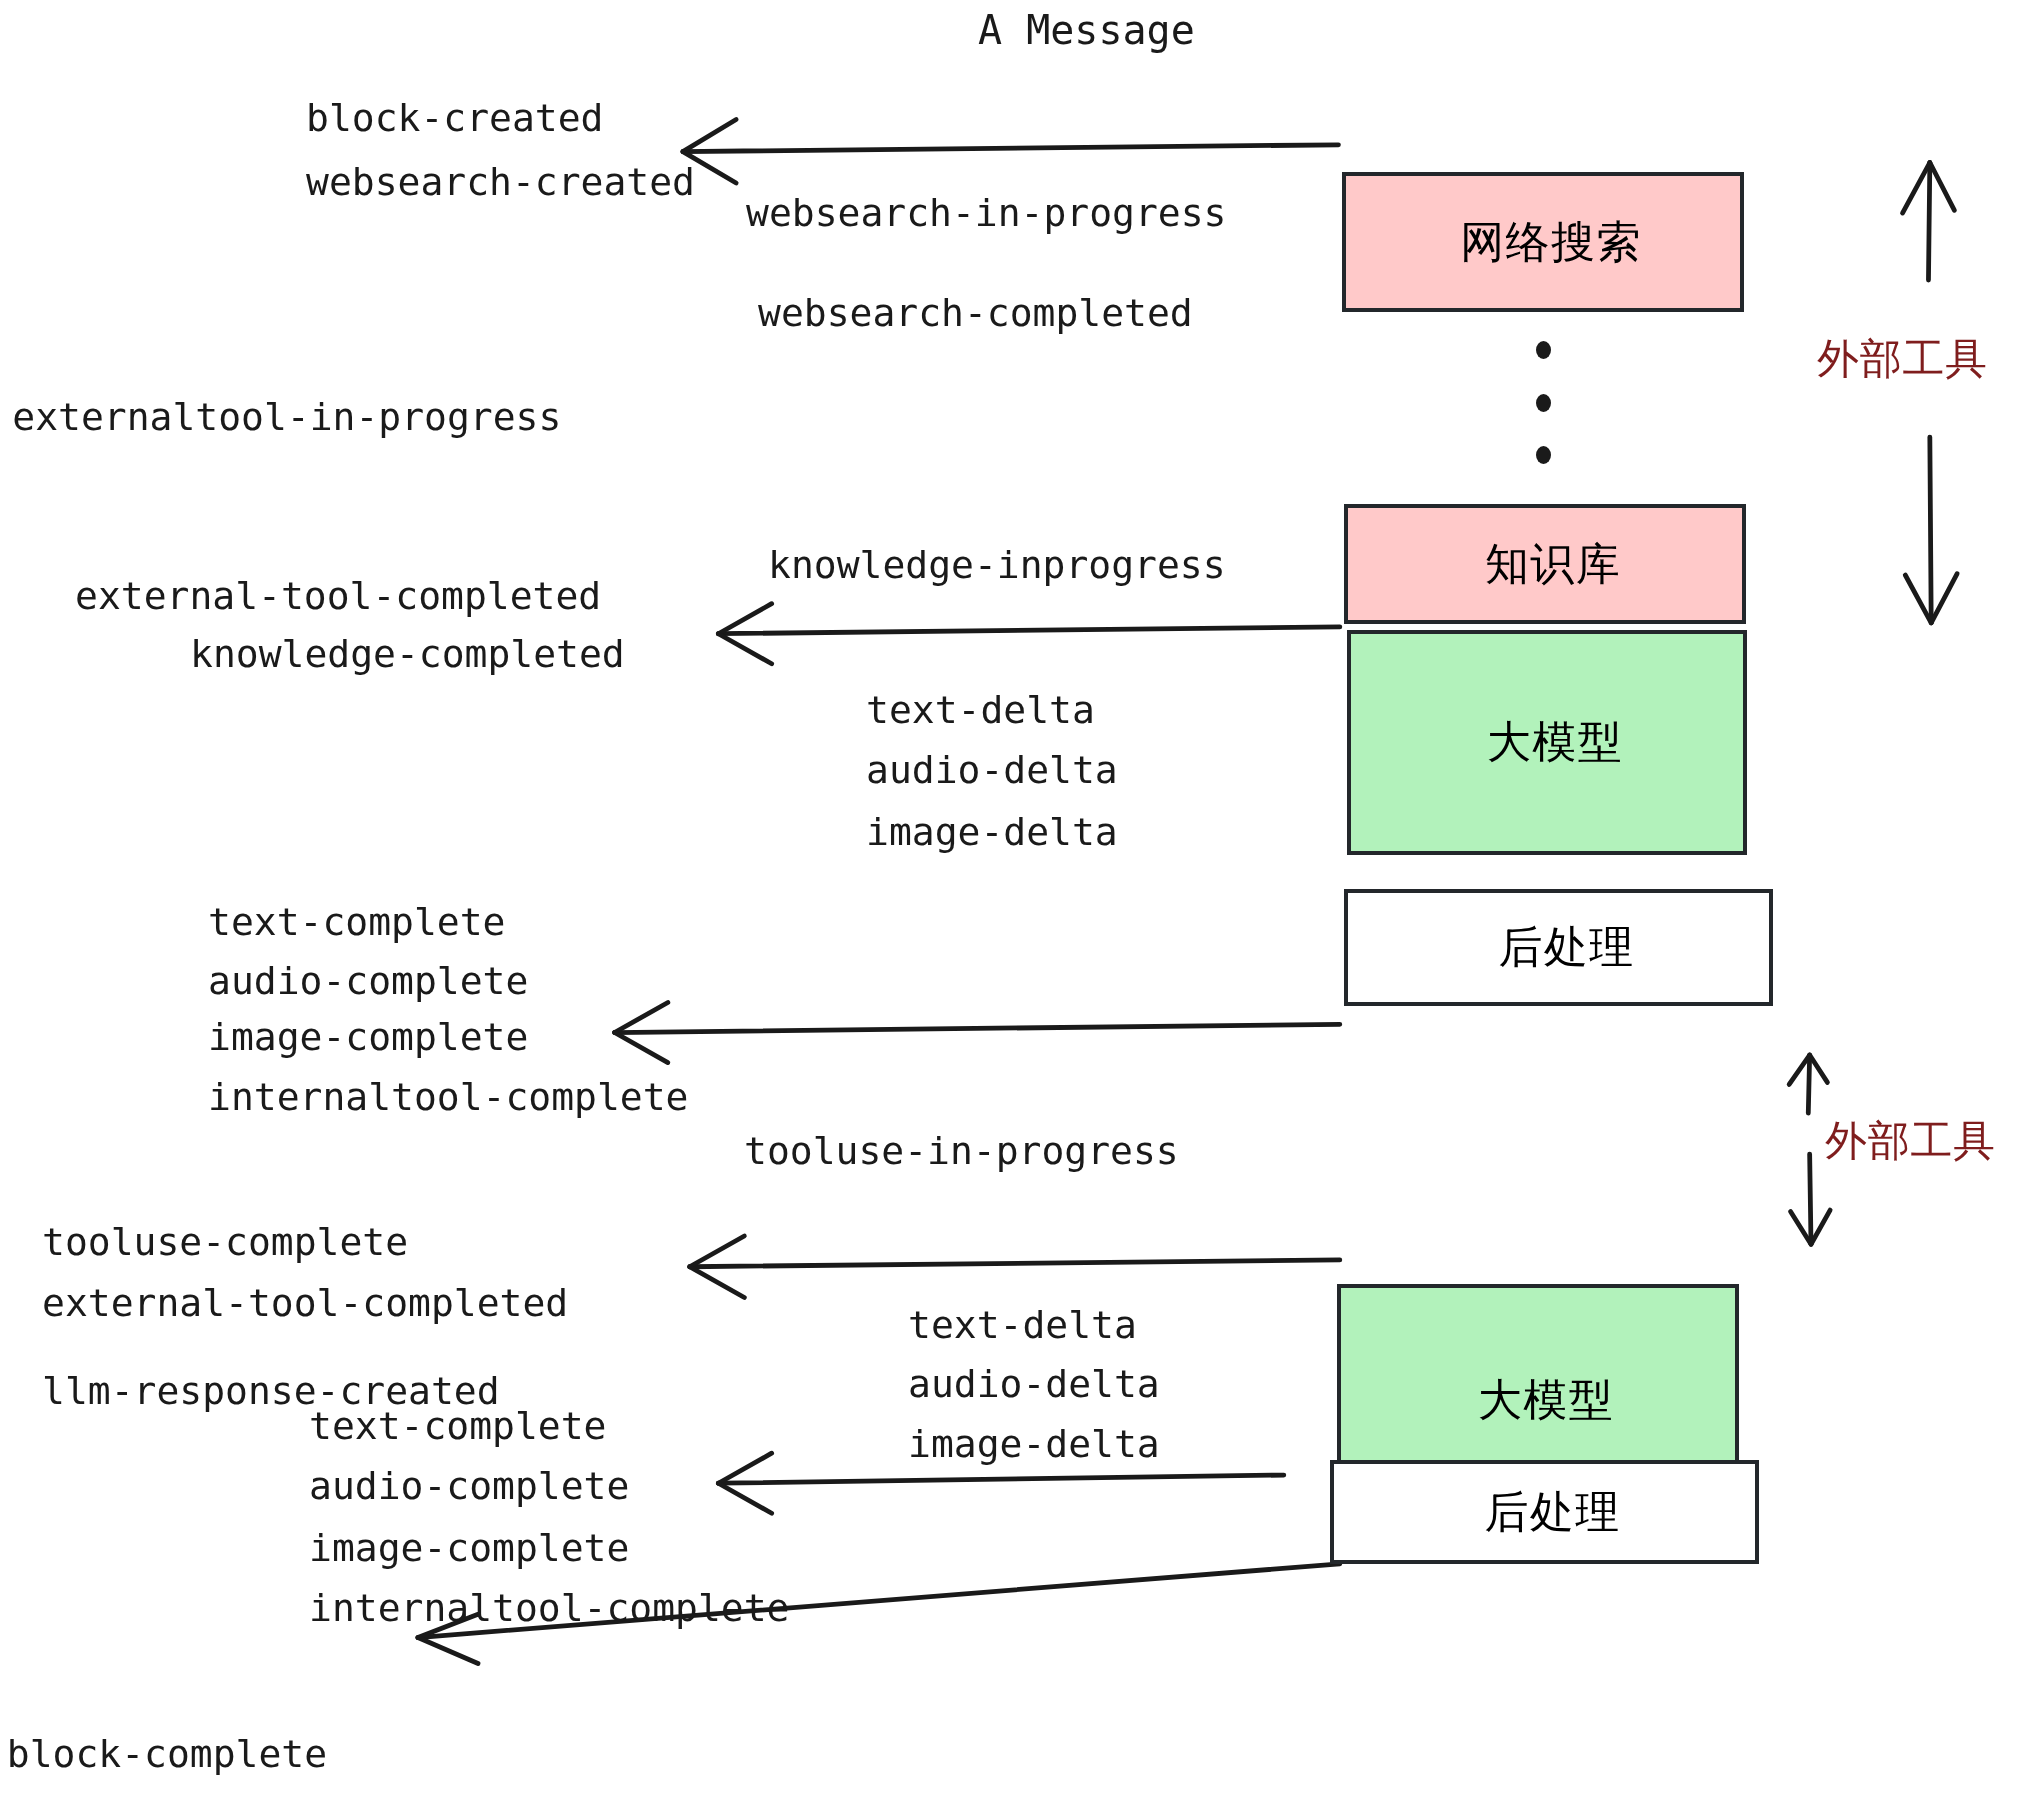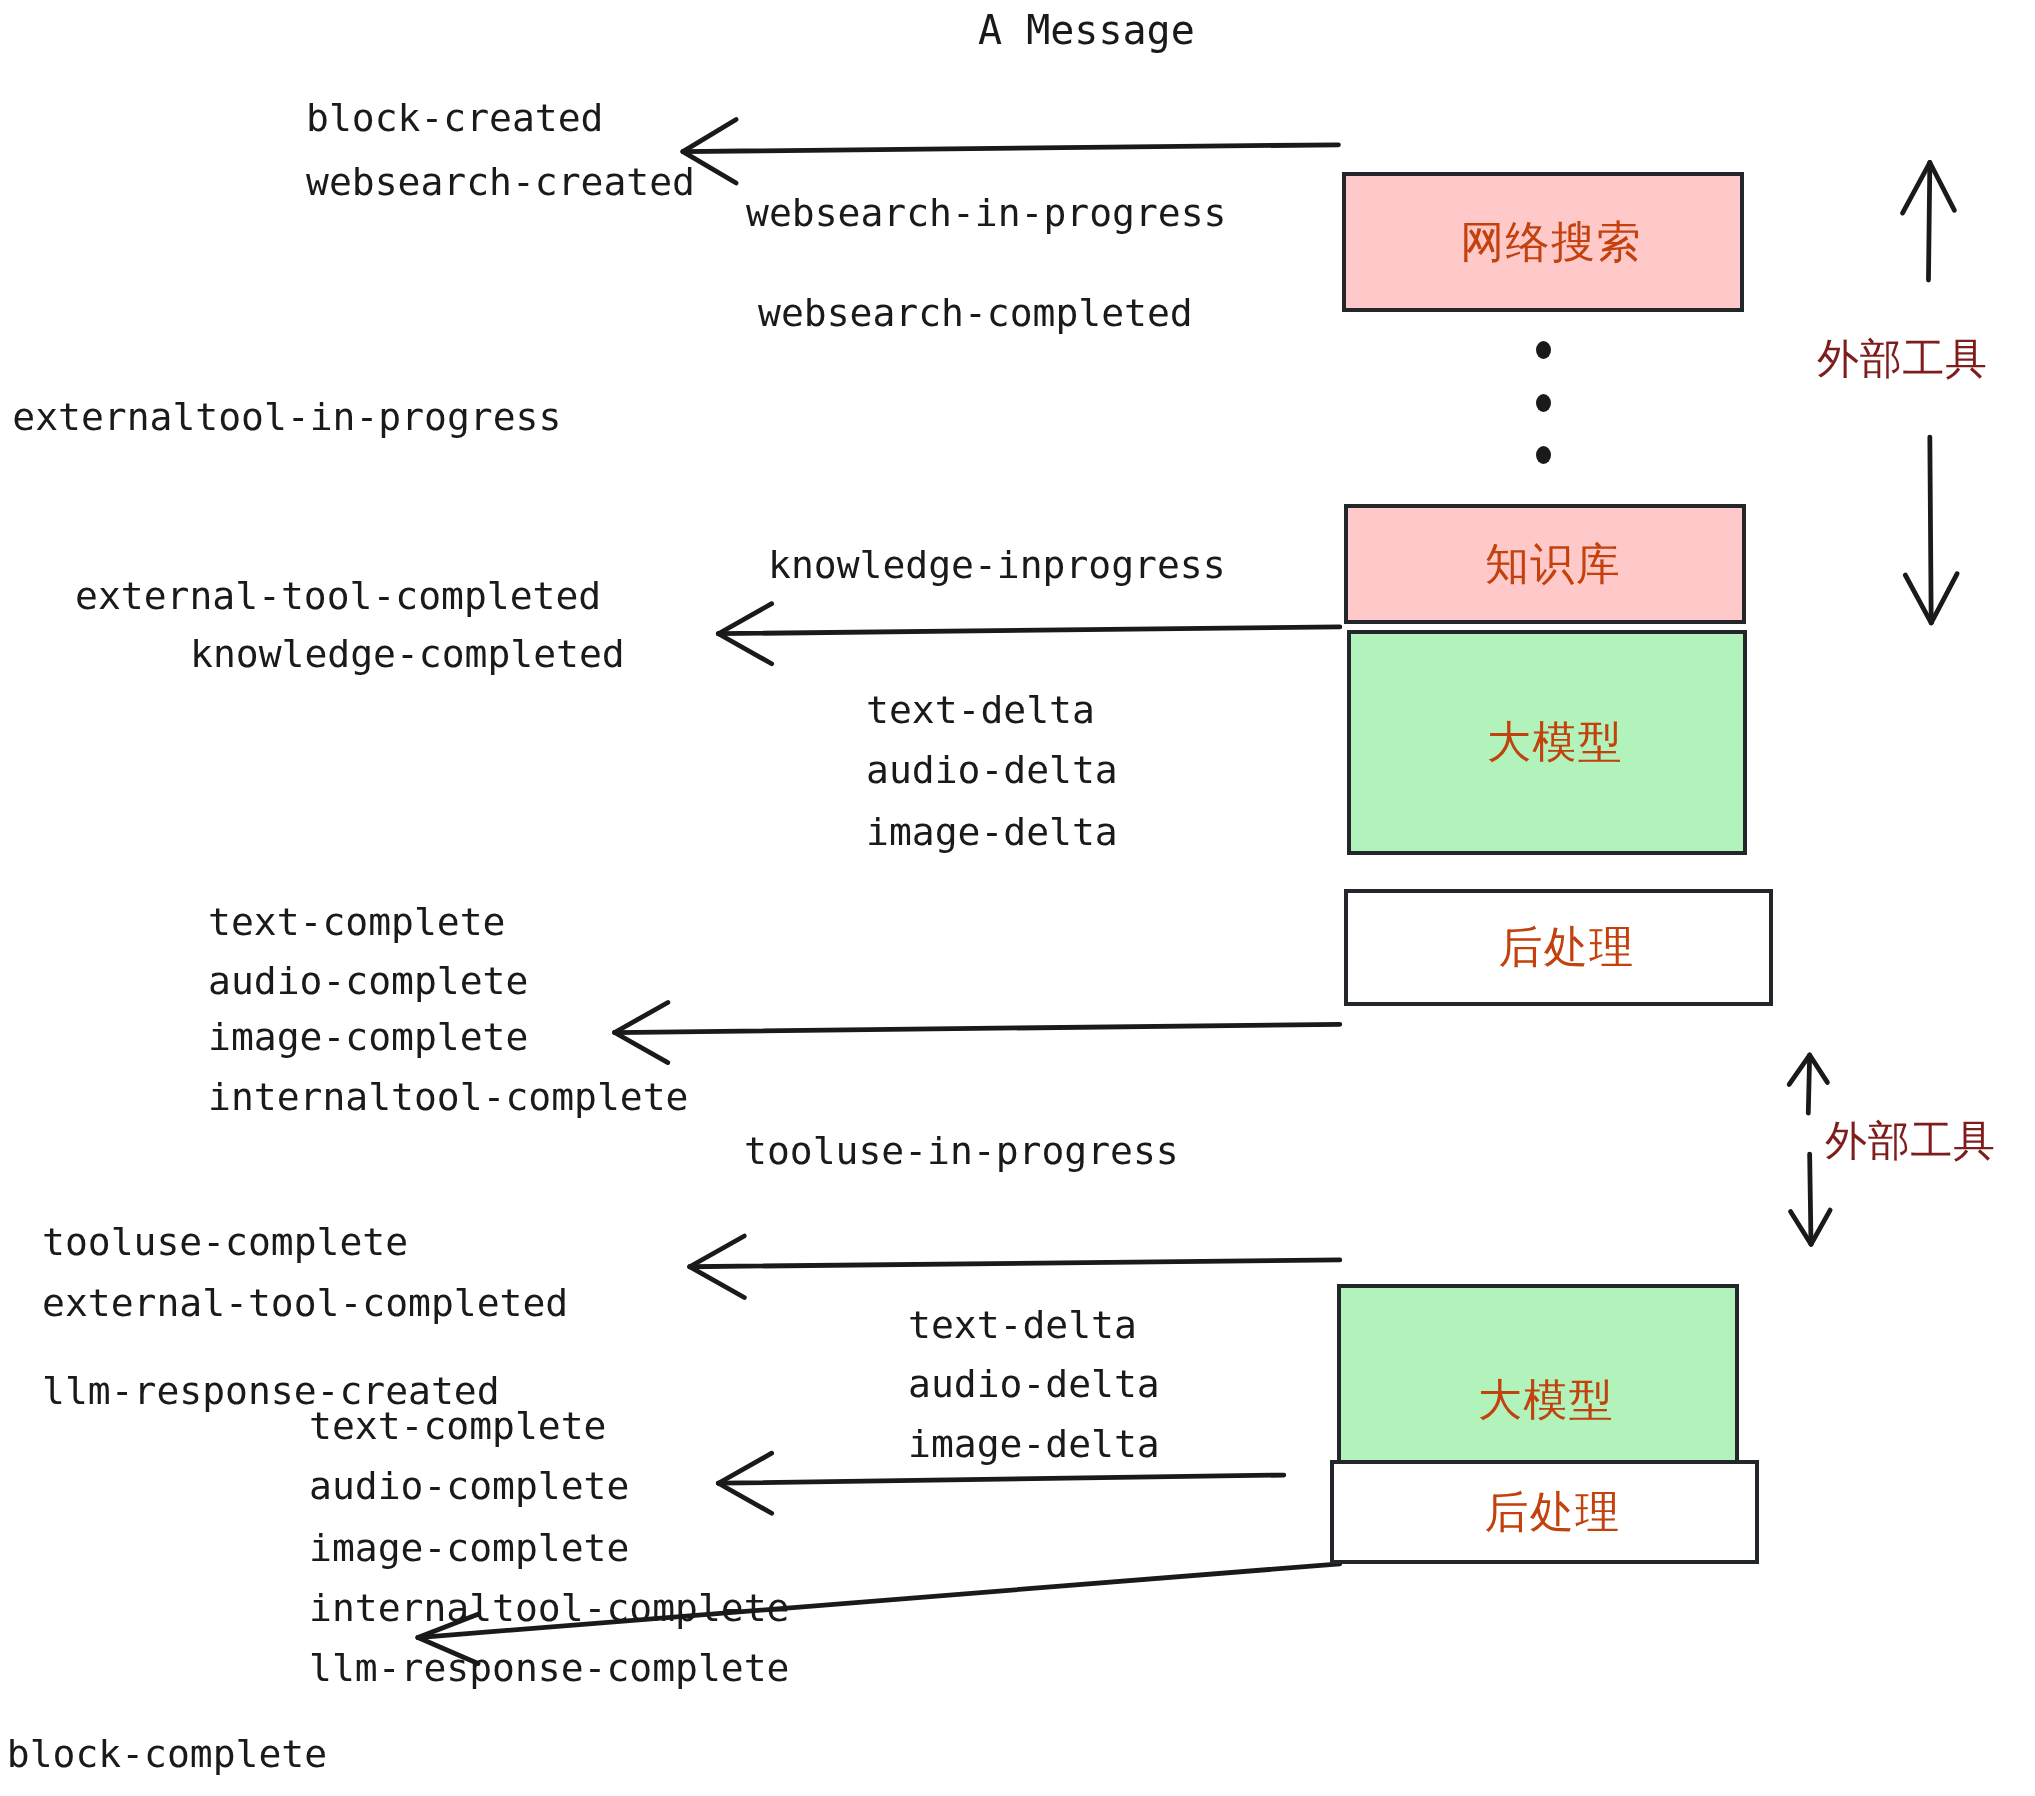--- a/index.html
+++ b/index.html
@@ -35,21 +35,21 @@
   }
   .box {
     position: absolute;
     box-sizing: border-box;
     border: 4.1px solid #23272b;
     display: flex;
     align-items: center;
     justify-content: center;
     font-family: "DejaVu Sans", sans-serif;
     font-size: 44px;
-    color: #c2410c;
+    color: #000000;
     letter-spacing: 1.4px;
     padding-left: 16px;
   }
   .box.mcp-label {
     font-family: "DejaVu Sans Mono", monospace;
     font-size: 40px;
     letter-spacing: 0;
   }
   .dots {
     position: absolute;
@@ -212,18 +212,17 @@
   <div class="lbl" style="left:908px; top:1425px;">image-delta</div>
 
   <div class="lbl" style="left:309px; top:1407px;">text-complete</div>
 
   <div class="lbl" style="left:309px; top:1467px;">audio-complete</div>
 
   <div class="lbl" style="left:309px; top:1529px;">image-complete</div>
 
   <div class="lbl" style="left:309px; top:1589px;">internaltool-complete</div>
 
-  <div class="lbl" style="left:309px; top:1649px;">llm-response-complete</div>
 
   <div class="lbl" style="left:6.8px; top:1735px;">block-complete</div>
 
 </div>
 
 
 </body></html>

